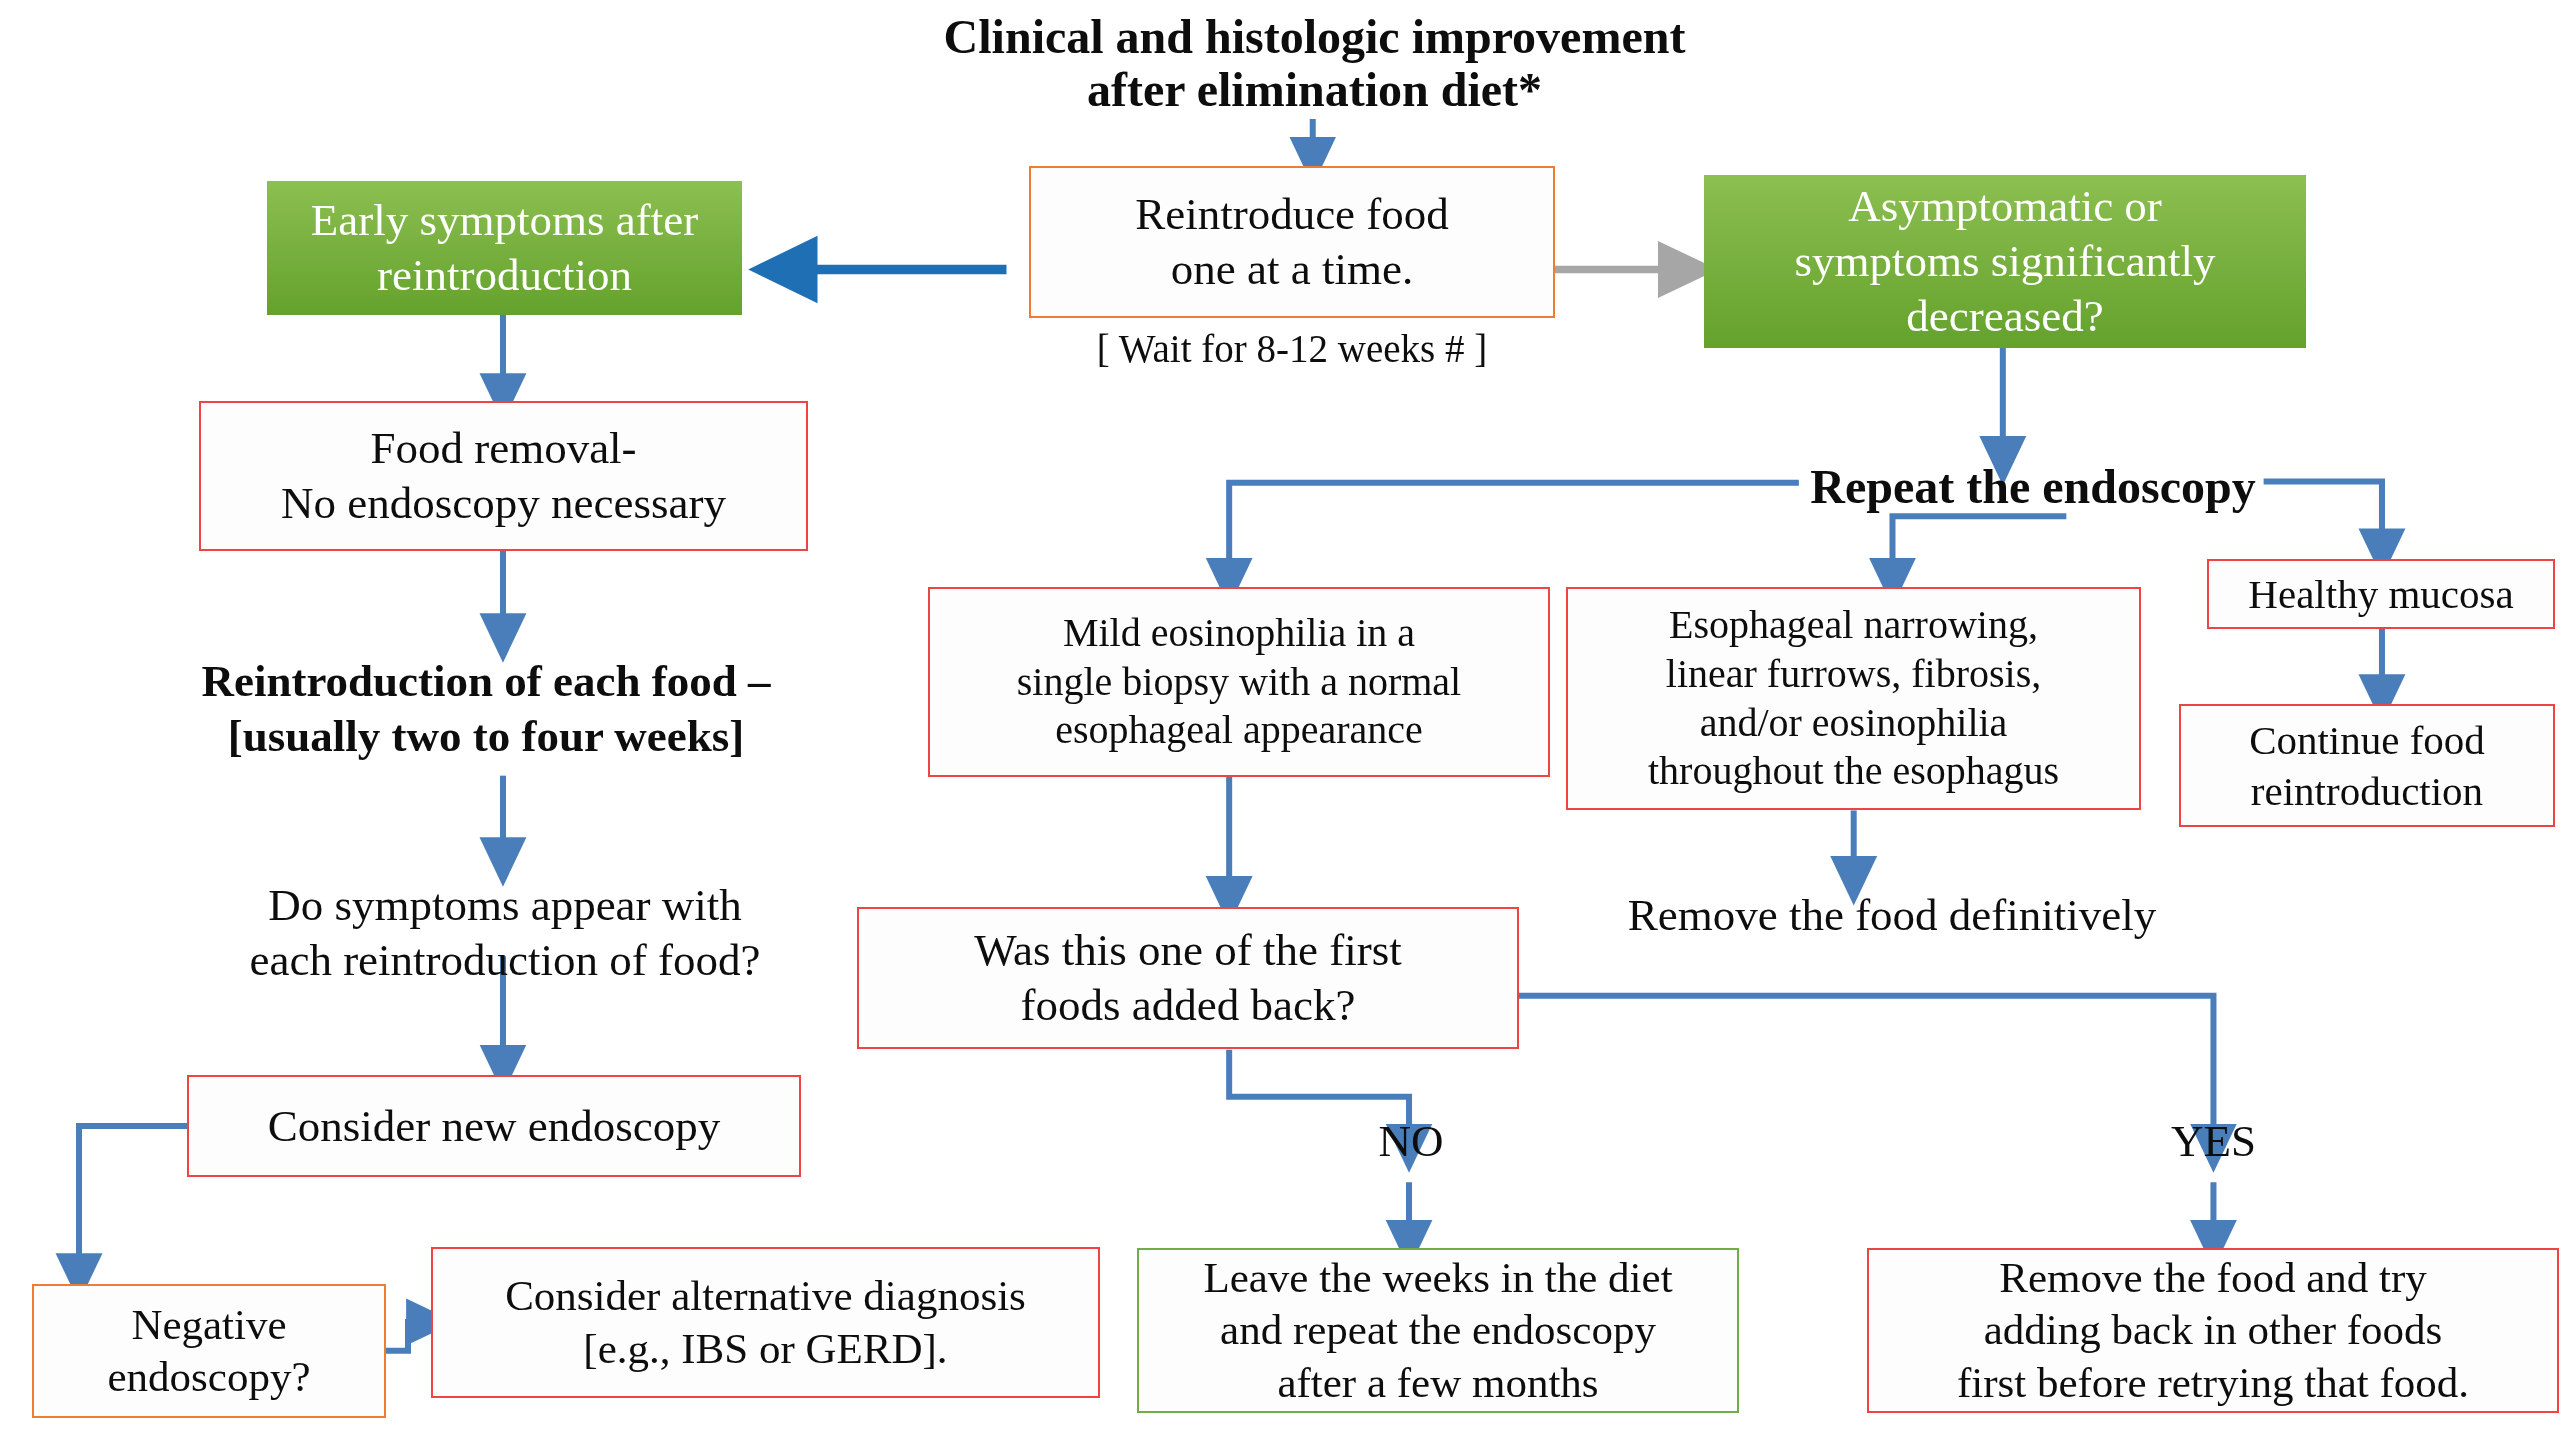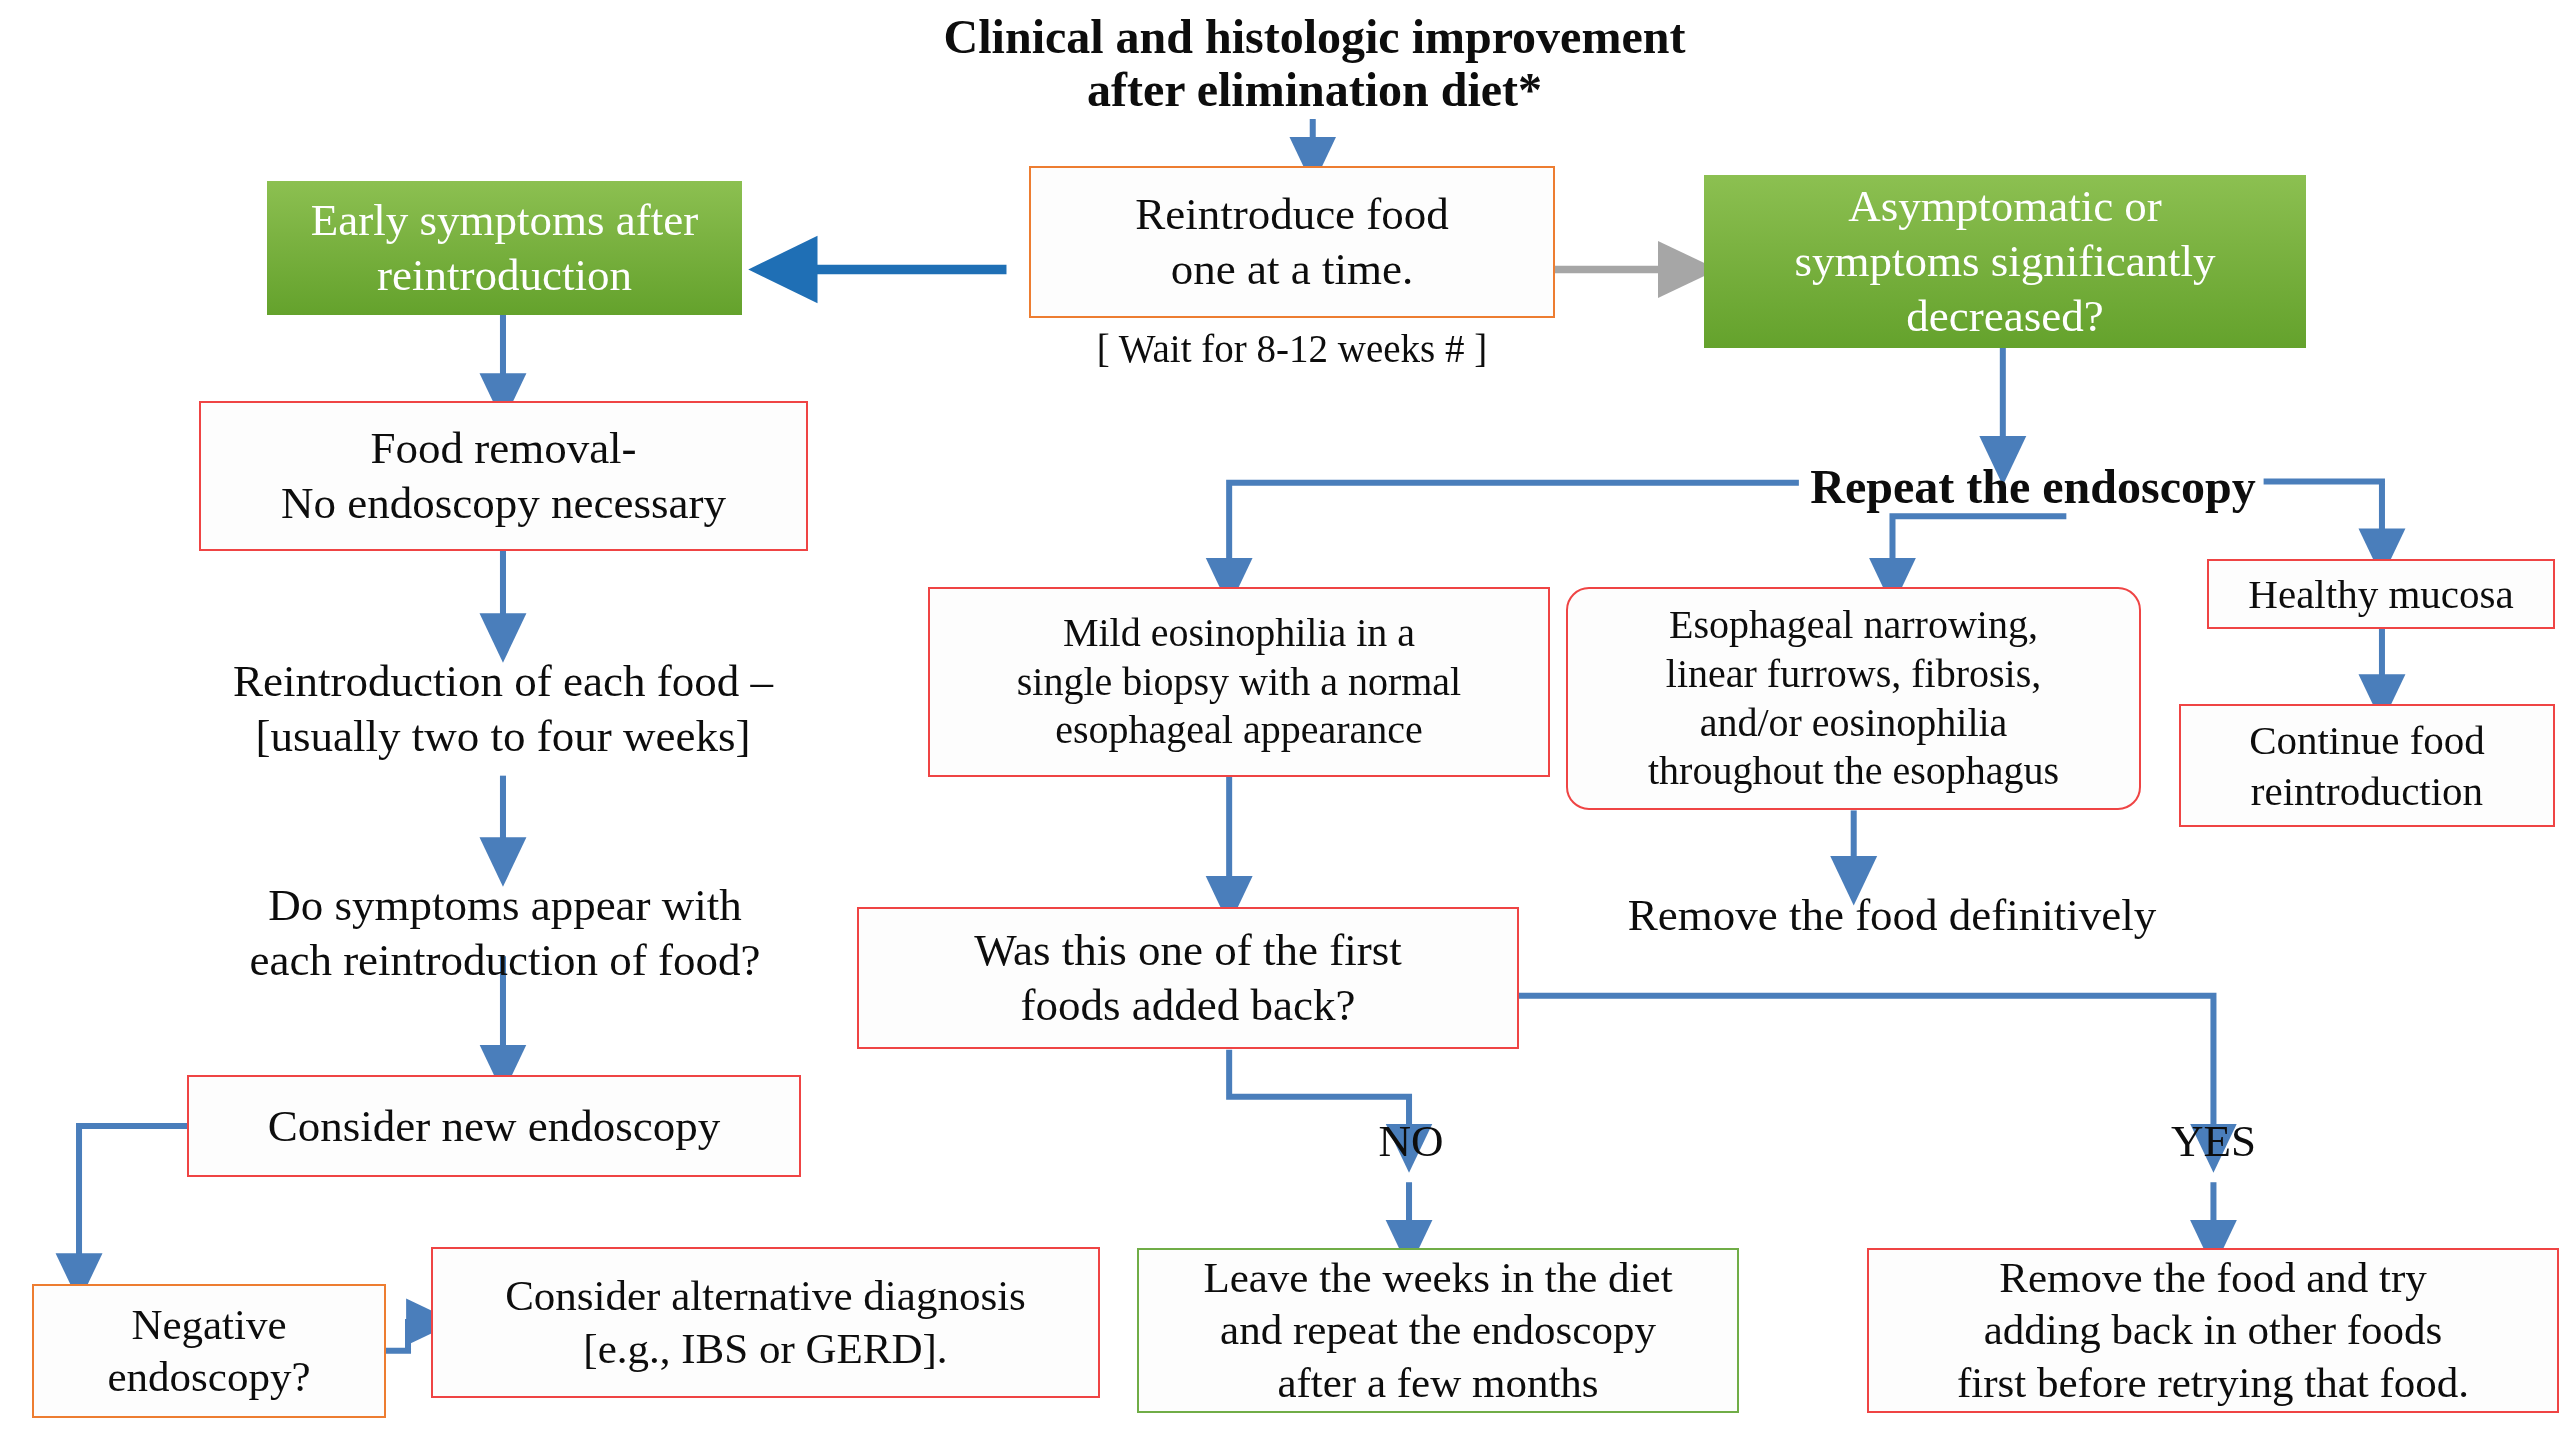--- a/index.html
+++ b/index.html
@@ -101,22 +101,22 @@
 
   <div class="node greenfill t68" style="left:1704px;top:175px;width:602px;height:173px;
        white-space:pre-line;">Asymptomatic or
 symptoms significantly
 decreased?</div>
 
   <div class="node boxed t68" style="left:199px;top:401px;width:609px;height:150px;
        white-space:pre-line;">Food removal-
 No endoscopy necessary</div>
 
-  <div class="node plain t68" style="left:112px;top:642px;width:782px;height:134px;
-       white-space:pre-line;">Reintroduction of each food –
+  <div class="node plain t68" style="left:95px;top:642px;width:782px;height:134px;
+       white-space:pre-line;font-weight:bold;">Reintroduction of each food –
 [usually two to four weeks]</div>
 
   <div class="node plain t68" style="left:134px;top:866px;width:742px;height:134px;
        white-space:pre-line;">Do symptoms appear with
 each reintroduction of food?</div>
 
   <div class="node boxed t68" style="left:187px;top:1075px;width:614px;height:102px;">Consider new endoscopy</div>
 
   <div class="node orange t64" style="left:32px;top:1284px;width:354px;height:134px;
        white-space:pre-line;">Negative
@@ -127,21 +127,21 @@
 [e.g., IBS or GERD].</div>
 
   <div class="node plain bold t72" style="left:1799px;top:461px;width:468px;height:53px;">Repeat the endoscopy</div>
 
   <div class="node boxed t60" style="left:928px;top:587px;width:622px;height:190px;
        white-space:pre-line;">Mild eosinophilia in a
 single biopsy with a normal
 esophageal appearance</div>
 
   <div class="node boxed t60" style="left:1566px;top:587px;width:575px;height:223px;
-       white-space:pre-line;border-radius:23px;">Esophageal narrowing,
+       white-space:pre-line;">Esophageal narrowing,
 linear furrows, fibrosis,
 and/or eosinophilia
 throughout the esophagus</div>
 
   <div class="node boxed t62" style="left:2207px;top:559px;width:348px;height:70px;">Healthy mucosa</div>
 
   <div class="node boxed t62" style="left:2179px;top:704px;width:376px;height:123px;
        white-space:pre-line;">Continue food
 reintroduction</div>
 

